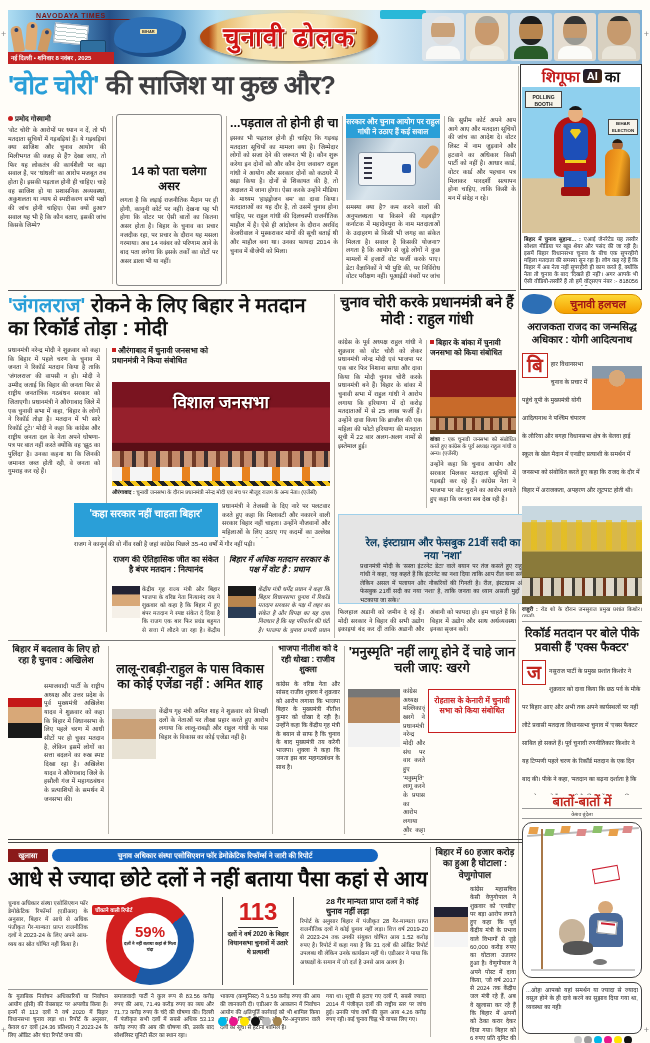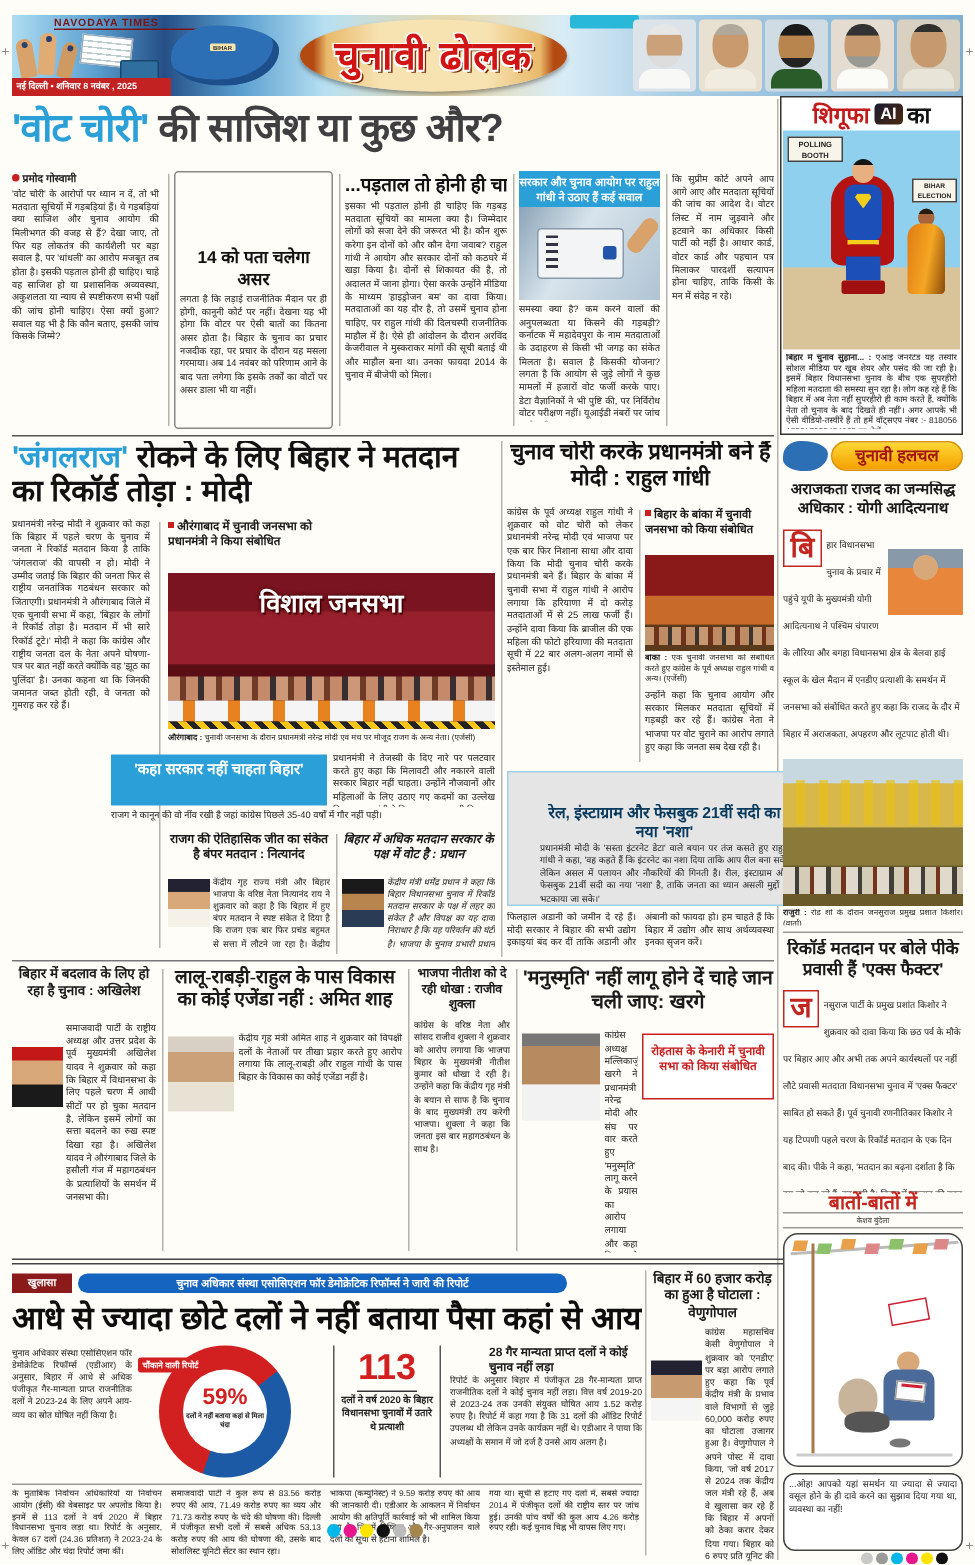--- a/index.html
+++ b/index.html
@@ -237,21 +237,21 @@
 
   <section class="abs" style="left:8px;top:644px;width:508px;height:192px;">
     <div class="abs" style="left:0;top:0;width:96px;height:192px;">
       <h3 style="font-size:9px;line-height:1.25;text-align:center;height:36px;overflow:hidden;">बिहार में बदलाव के लिए हो रहा है चुनाव : अखिलेश</h3>
       <div style="overflow:hidden;height:152px;margin-top:2px;">
         <div class="photo" style="float:left;width:34px;height:40px;margin:16px 2px 1px 0;background:linear-gradient(#c41818 0 22%,#d8a878 23% 62%,#1a1a1a 63%);"></div>
         <div class="bt">समाजवादी पार्टी के राष्ट्रीय अध्यक्ष और उत्तर प्रदेश के पूर्व मुख्यमंत्री अखिलेश यादव ने शुक्रवार को कहा कि बिहार में विधानसभा के लिए पहले चरण में आधी सीटों पर हो चुका मतदान है, लेकिन इसमें लोगों का सत्ता बदलने का रुख स्पष्ट दिखा रहा है। अखिलेश यादव ने औरंगाबाद जिले के हसौली गंज में महागठबंधन के प्रत्याशियों के समर्थन में जनसभा की।</div>
       </div>
     </div>
     <div class="vr" style="left:100px;top:2px;height:188px;position:absolute;"></div>
-    <div class="abs" style="left:104px;top:0;width:156px;height:192px;font-family:Liberation Serif, serif;">
+    <div class="abs" style="left:104px;top:18px;width:156px;height:192px;">
       <h3 style="font-size:12.5px;line-height:1.2;text-align:center;height:42px;overflow:hidden;">लालू-राबड़ी-राहुल के पास विकास का कोई एजेंडा नहीं : अमित शाह</h3>
       <div style="overflow:hidden;height:146px;margin-top:3px;">
         <div class="photo" style="float:left;width:44px;height:50px;margin:2px 3px 2px 0;background:linear-gradient(#d8d0c4 0 20%,#caa178 21% 60%,#e8e2d4 61%);"></div>
         <div class="bt">केंद्रीय गृह मंत्री अमित शाह ने शुक्रवार को विपक्षी दलों के नेताओं पर तीखा प्रहार करते हुए आरोप लगाया कि लालू-राबड़ी और राहुल गांधी के पास बिहार के विकास का कोई एजेंडा नहीं है।</div>
 
       </div>
     </div>
     <div class="vr" style="left:264px;top:2px;height:188px;position:absolute;"></div>
     <div class="abs" style="left:268px;top:0;width:64px;height:192px;">
       <h3 style="font-size:8.2px;line-height:1.3;text-align:center;height:34px;overflow:hidden;">भाजपा नीतीश को दे रही धोखा : राजीव शुक्ला</h3>

